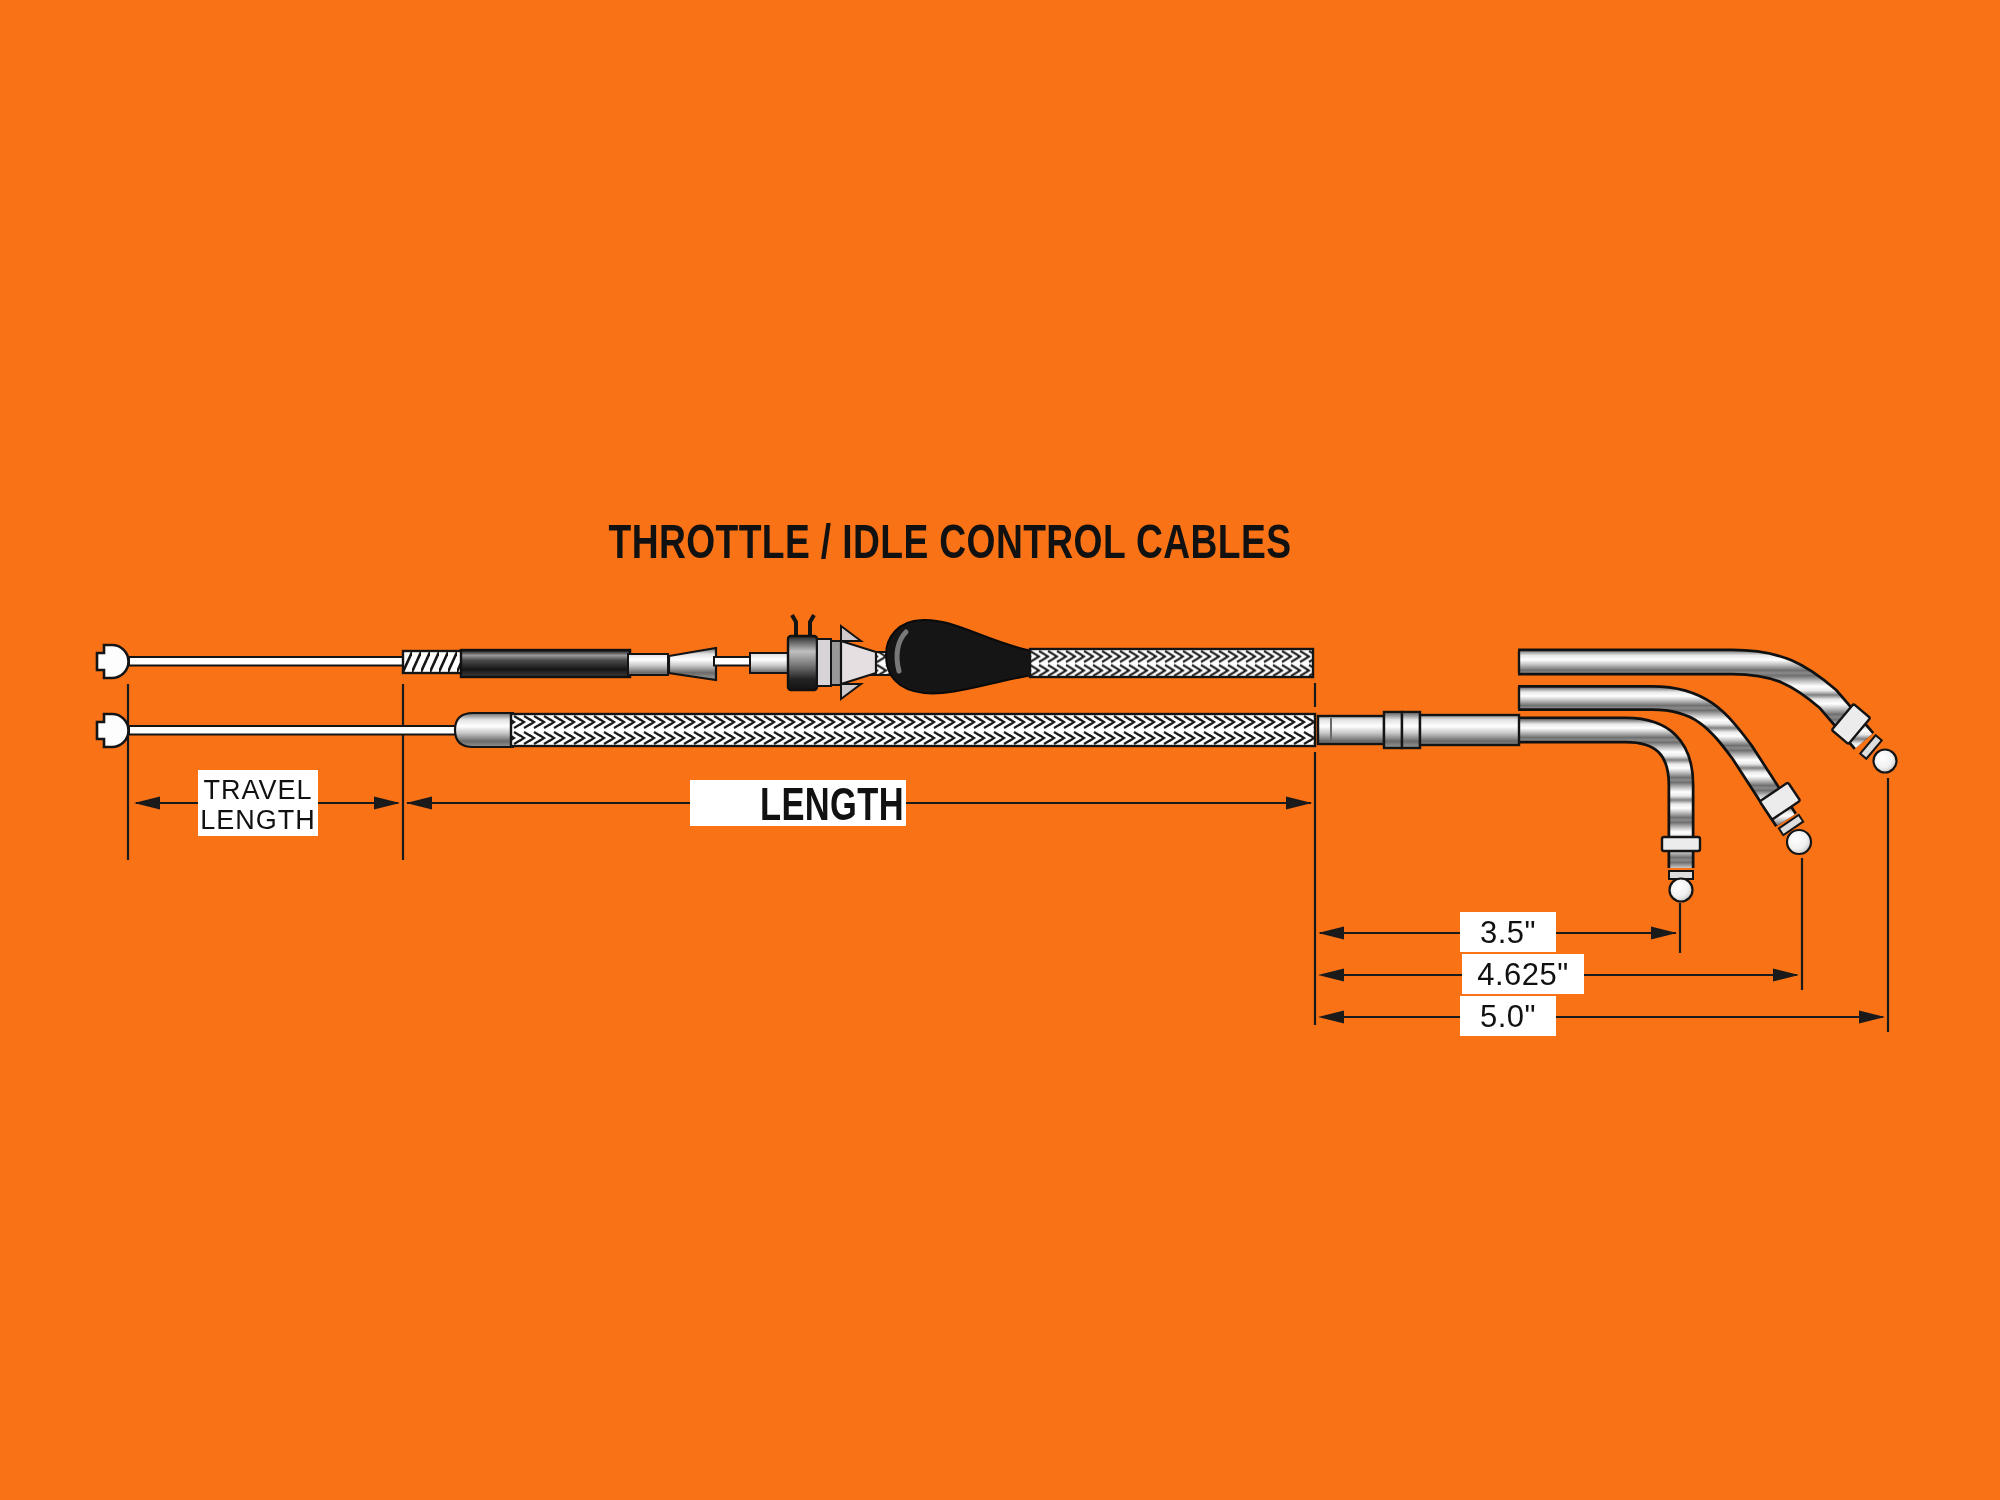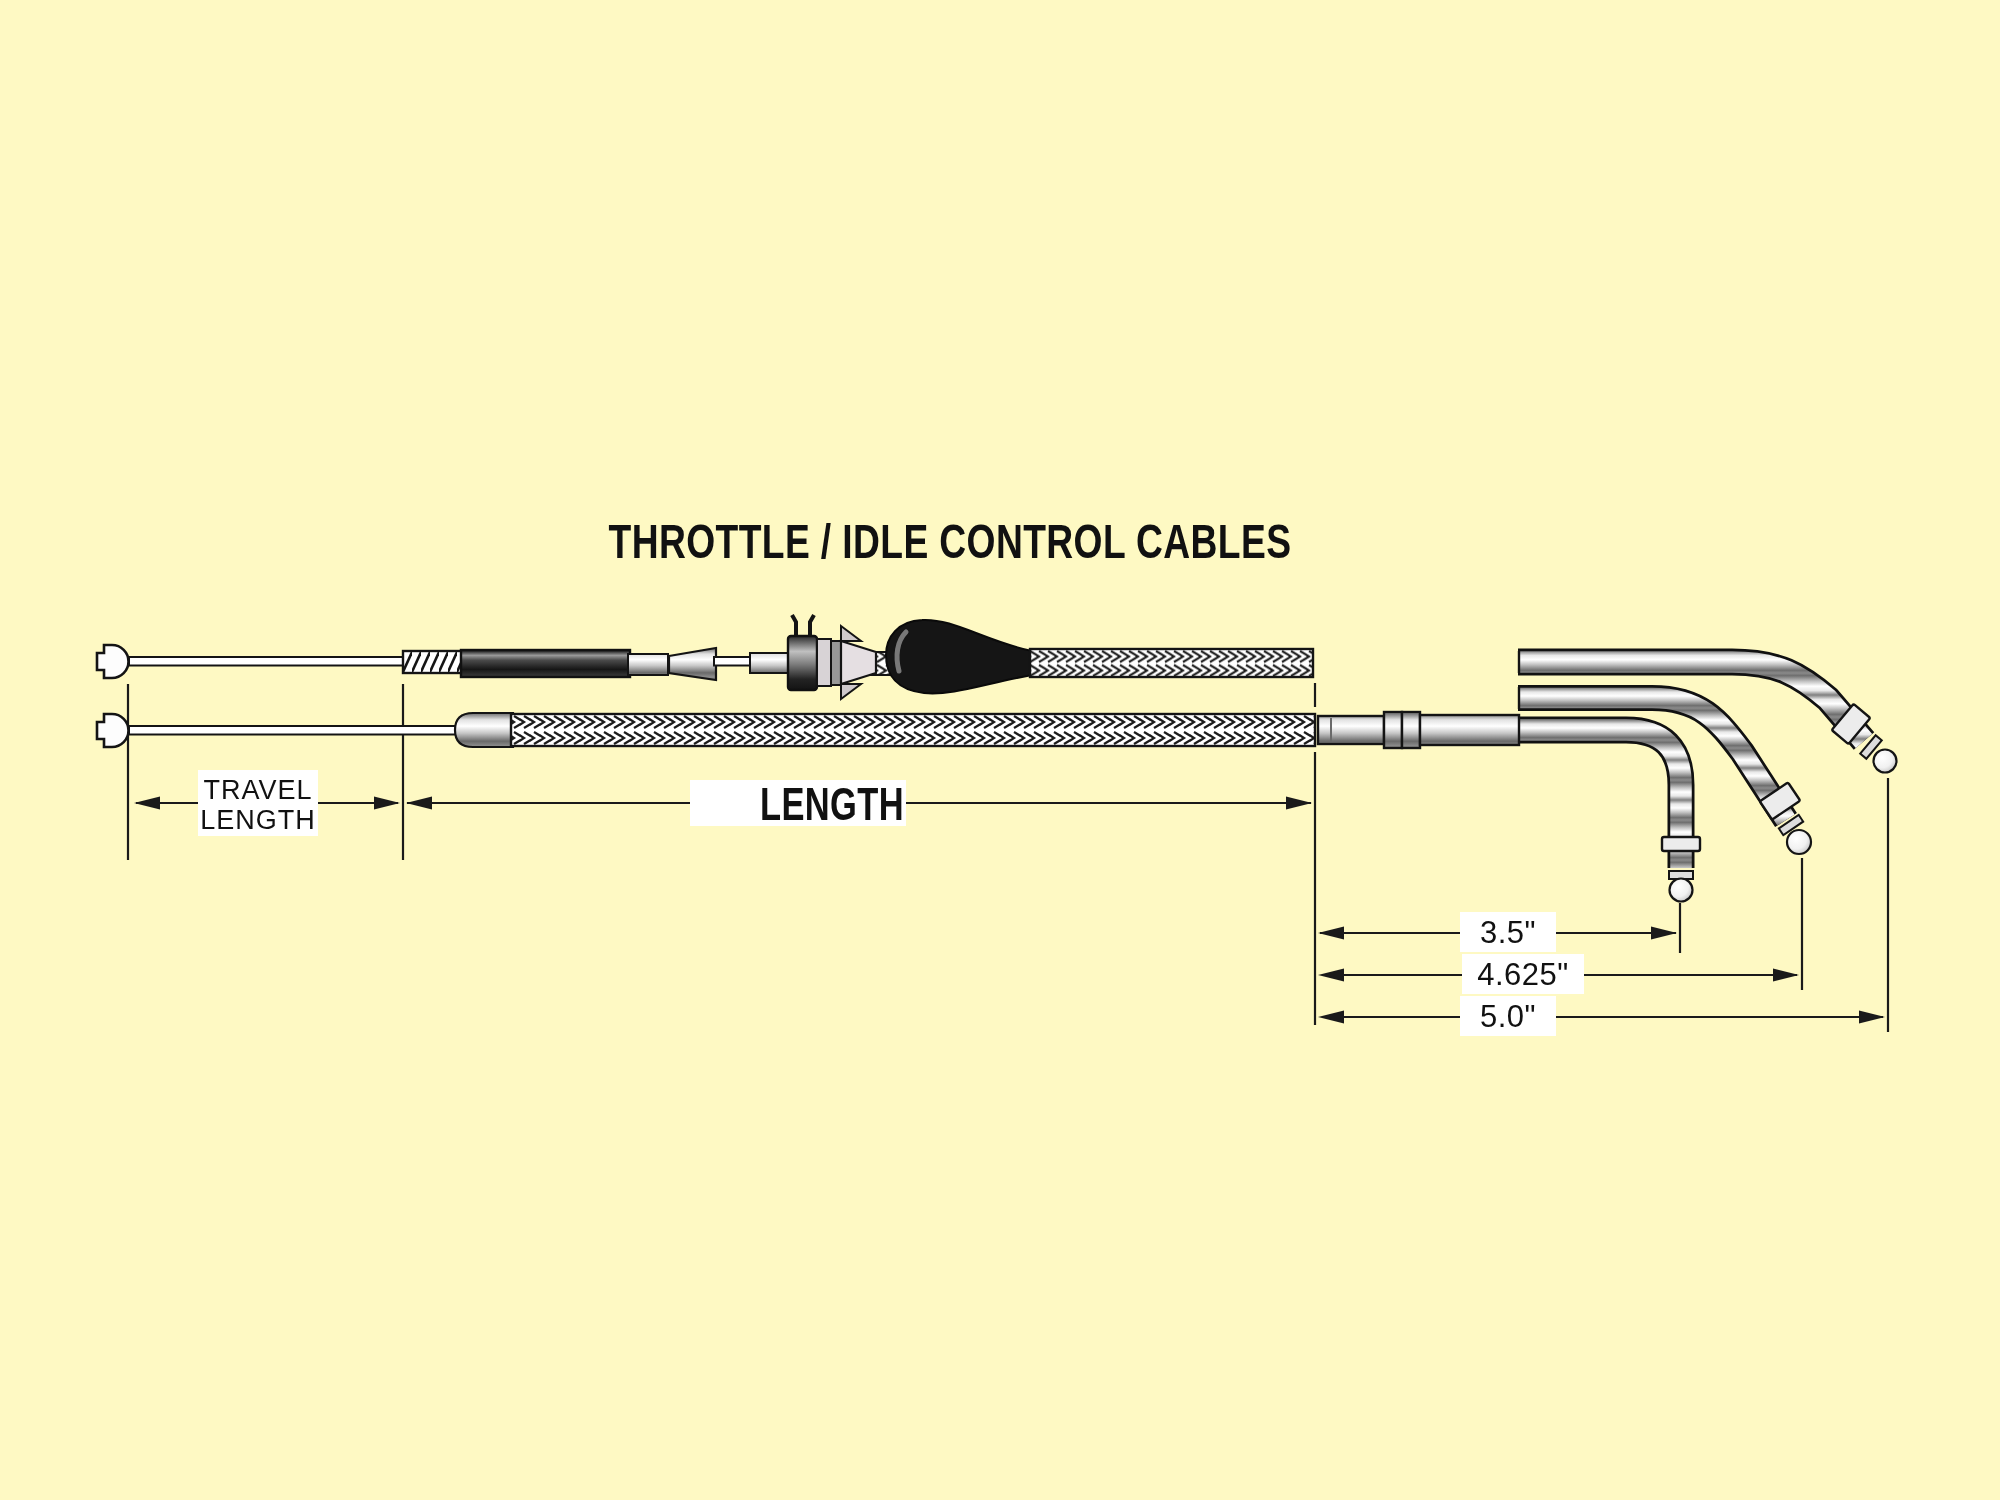--- a/index.html
+++ b/index.html
@@ -1,16 +1,16 @@
 <!DOCTYPE html>
 <html><head>
 <meta charset="utf-8">
 <style>
   html,body{margin:0;padding:0;background:#fff;}
-  .canvas{position:relative;width:2000px;height:1500px;background:#fef9c3;overflow:hidden;
+  .canvas{position:relative;width:2000px;height:1500px;background:#f97316;overflow:hidden;
           font-family:"Liberation Sans", sans-serif;}
   svg{position:absolute;left:0;top:0;}
   text{fill:#111;}
   .dimnum{font-size:31px;letter-spacing:0.5px;}
   .dimsmall{font-size:27px;letter-spacing:1px;}
 </style>
 </head>
 <body>
 
 <div class="canvas">

